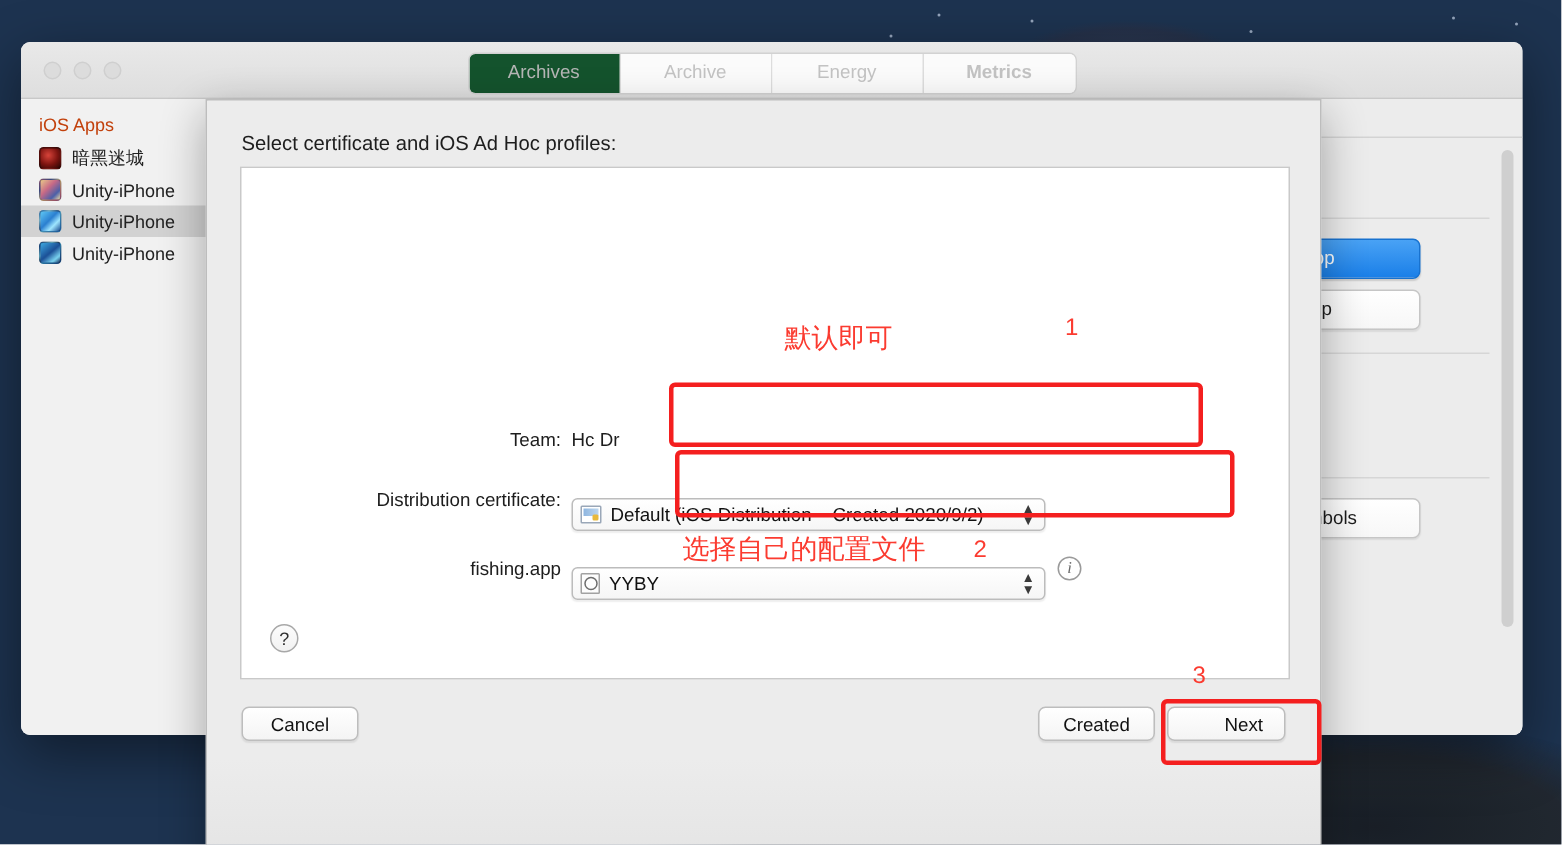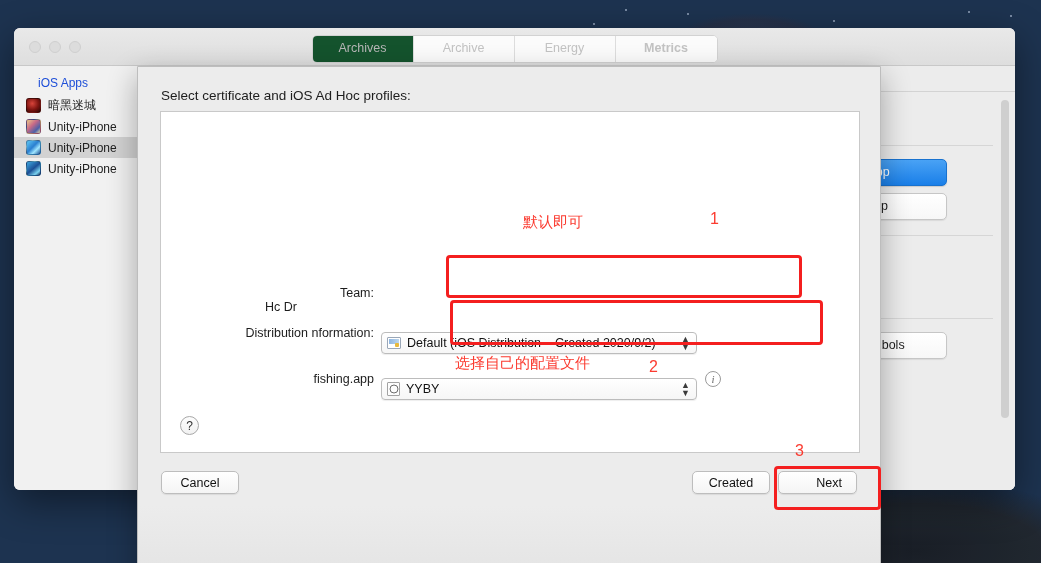--- a/index.html
+++ b/index.html
@@ -116,22 +116,22 @@
 
   #sidebar {
     width: 125px;
     background: #f1f1f1;
     border-right: 1px solid #d6d6d6;
     padding-top: 10px;
     flex: none;
   }
   #sidebar-header {
     font-size: 12px;
-    color: #1d4ed8;
-    padding: 0 0 5px 24px;
+    color: #c2410c;
+    padding: 0 0 5px 12px;
   }
   .app-item {
     display: flex;
     align-items: center;
     gap: 7px;
     padding: 3px 12px 3px 12px;
     font-size: 12px;
     color: #222;
     height: 21px;
   }
@@ -242,21 +242,21 @@
     display: flex;
     align-items: center;
   }
   .form-label {
     font-size: 12.5px;
     color: #1d1d1d;
     text-align: right;
     width: 200px;
     padding-right: 7px;
   }
-  #row-team  { left: 20px; top: 174px; flex-direction: column; }
+  #row-team  { left: 20px; top: 174px; }
   #row-cert  { left: 20px; top: 200px; }
   #row-prof  { left: 20px; top: 246px; }
   #team-value { font-size: 12.5px; color: #1d1d1d; }
 
   .popup {
     display: flex;
     align-items: center;
     height: 22px;
     background: linear-gradient(to bottom, #ffffff, #f6f6f6);
     border: 1px solid #bcbcbc;
@@ -380,21 +380,21 @@
     border-radius: 4px;
     pointer-events: none;
   }
   #anno-box-cert { left: 446px; top: 255px; width: 356px; height: 43px; }
   #anno-box-prof { left: 450px; top: 300px; width: 373px; height: 45px; }
   #anno-box-next { left: 774px; top: 466px; width: 107px; height: 44px; }
 
   .anno-text {
     position: absolute;
     color: #fb3b30;
-    font-size: 15px;
+    font-size: 18px;
     font-family: "DejaVu Sans", sans-serif;
     white-space: nowrap;
     pointer-events: none;
   }
   #anno-text-1 { left: 523px; top: 213px; }
   #anno-text-2 { left: 455px; top: 354px; }
 
   .anno-num {
     position: absolute;
     color: #fb3b30;
@@ -501,21 +501,21 @@
     <div id="sheet-title">Select certificate and iOS Ad Hoc profiles:</div>
 
     <div id="sheet-panel">
 
       <div class="form-row" id="row-team">
         <span class="form-label">Team:</span>
         <span id="team-value">Hc Dr</span>
       </div>
 
       <div class="form-row" id="row-cert">
-        <span class="form-label">Distribution nformation:</span>
+        <span class="form-label">Distribution certificate:</span>
         <div class="popup" id="popup-cert">
           <span class="cert-glyph"></span>
           <span class="popup-text">Default (iOS Distribution – Created 2020/9/2)</span>
           <span class="popup-arrows">▲<br>▼</span>
         </div>
       </div>
 
       <div class="form-row" id="row-prof">
         <span class="form-label">fishing.app</span>
         <div class="popup" id="popup-prof">

